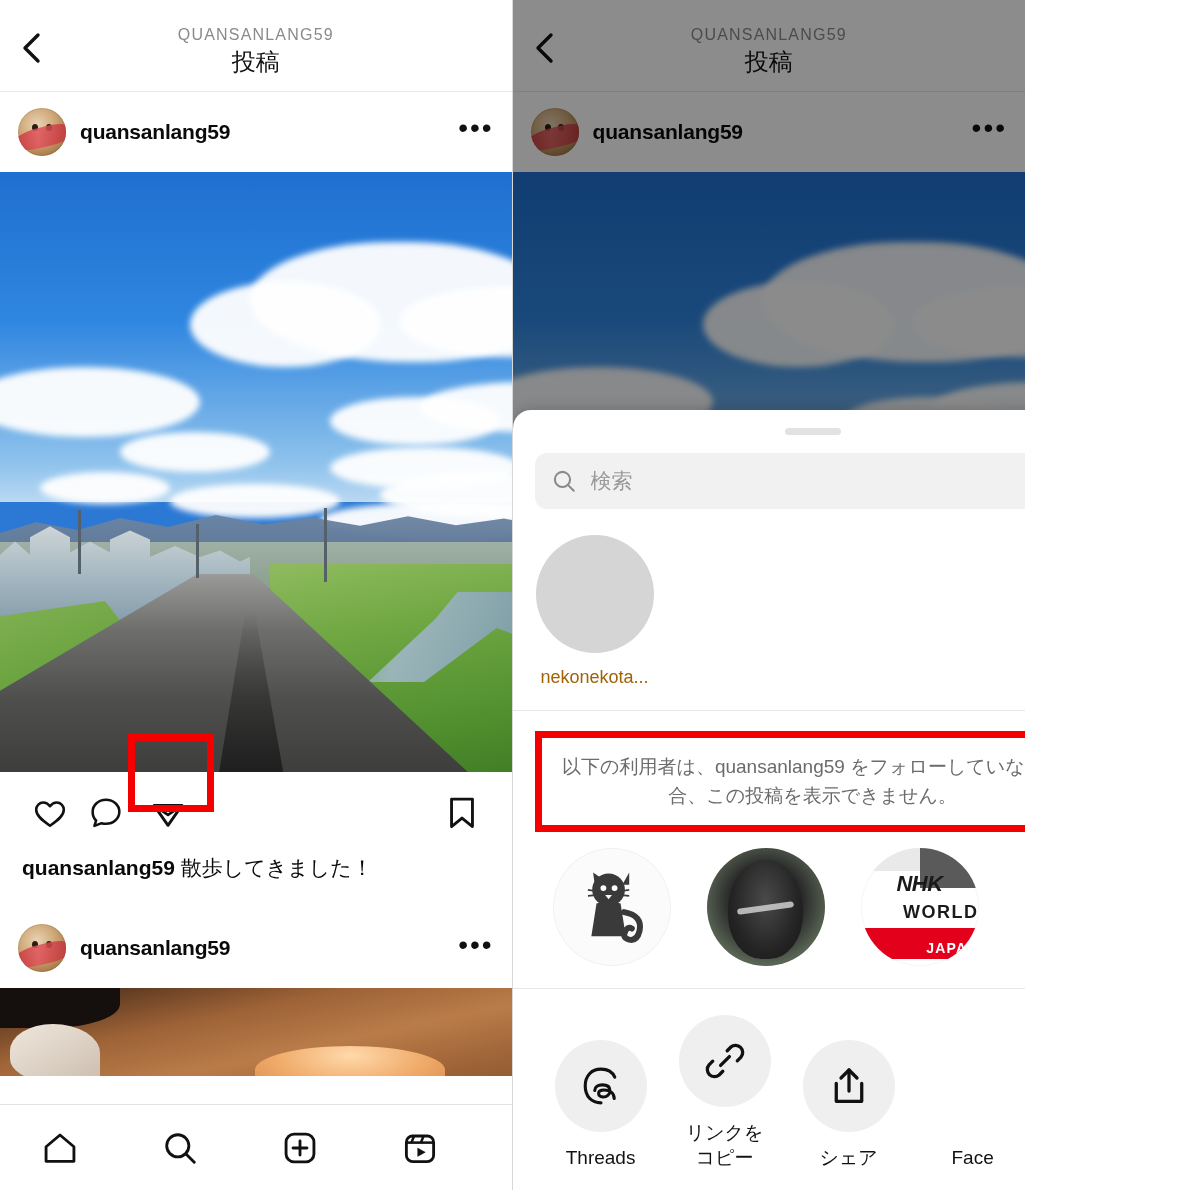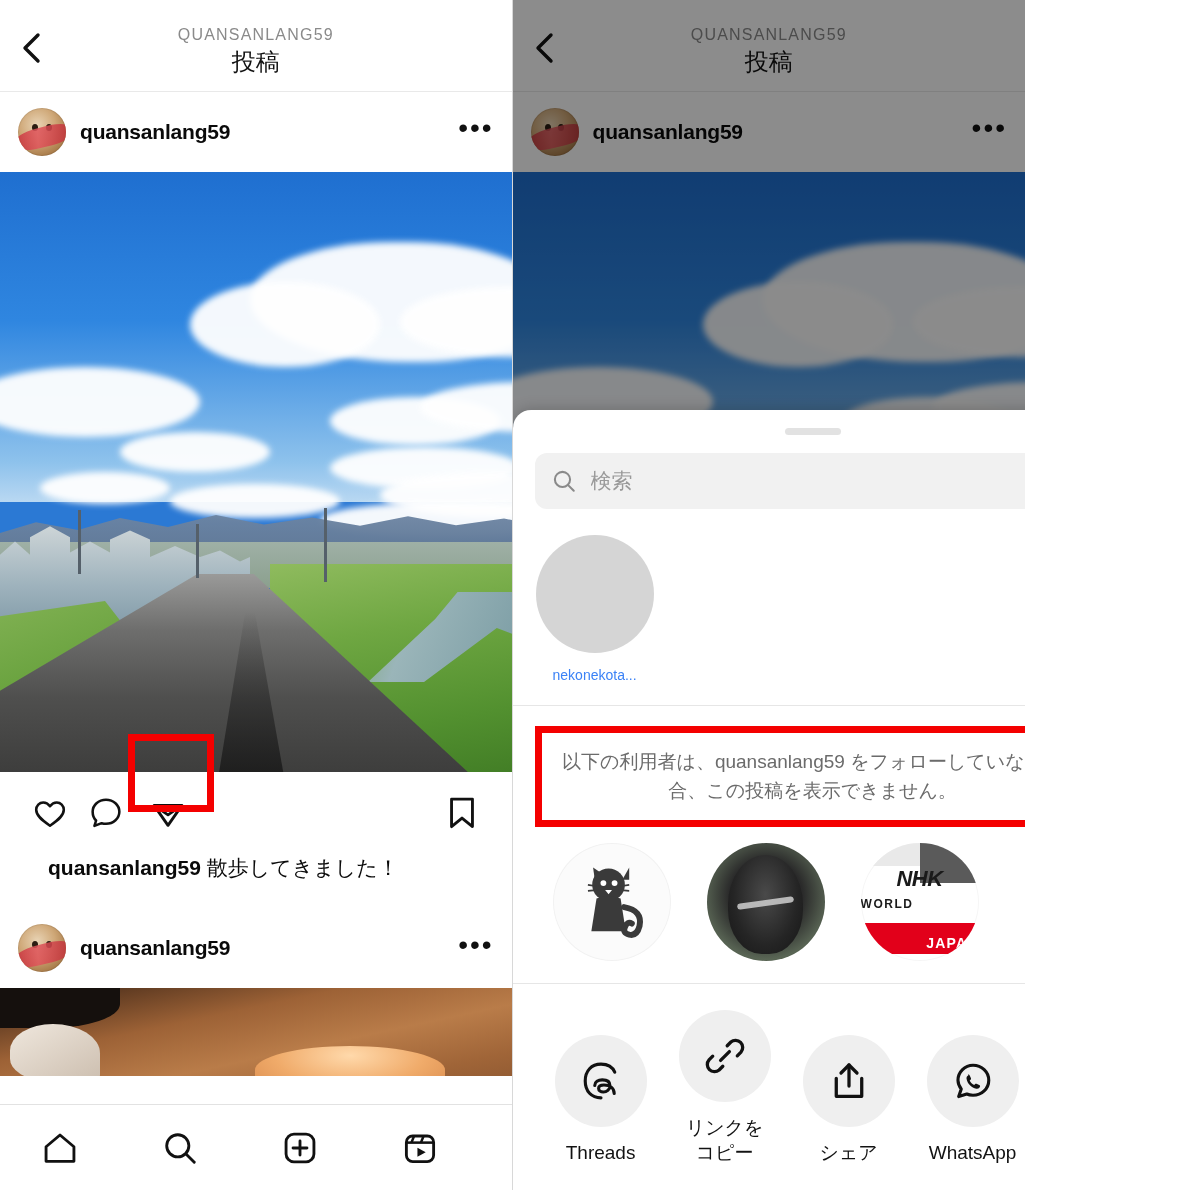--- a/index.html
+++ b/index.html
@@ -135,21 +135,21 @@
   .act-ico { width: 56px; height:56px; display:flex; align-items:center; justify-content:center; }
   .act-ico.share-ico { margin-left: 6px; }
   .act-spacer { flex:1 1 auto; }
   .red-box{
     position:absolute; left:128px; top:-38px; width:86px; height:78px;
     border: 7px solid #f40000; background: transparent; pointer-events:none;
   }
 
   
   .caption { padding: 0 22px; }
-  .caption-line { font-size: 21px; color:#0a0a0a; line-height: 1.35; margin-left: 26px; }
+  .caption-line { font-size: 21px; color:#0a0a0a; line-height: 1.35; }
   .caption-line b { font-weight: 700; }
   .caption-date { font-size: 17px; color:#8e8e8e; margin-top: 8px; }
 
   
   .post-head2 { height: 80px; display:flex; align-items:center; padding:0 18px; margin-top: 26px; }
   .photo2 {
     width:600px; height: 88px; overflow:hidden;
     background: linear-gradient(170deg,#2a1b12 0%, #7a4a2a 18%, #b4people 30%);
     background: linear-gradient(165deg,#231510 0%, #6d4226 14%, #a9seeds 30%);
     background: linear-gradient(168deg,#1d120d 0%, #5e3a21 12%, #9d6236 34%, #b97c49 58%, #a06538 80%, #8b5630 100%);
@@ -210,21 +210,21 @@
     font-size: 21px; color:#1d4ed8; font-family:inherit; flex:1 1 auto;
   }
   .search-input::placeholder{ color:#9a9a9a; }
   .add-person{ width:42px;height:42px; display:flex;align-items:center;justify-content:center; }
 
   .recipients{ display:flex; padding: 26px 22px 0; gap: 24px; }
   .recipient{ width: 120px; text-align:center; }
   .recipient .pic{
     width:118px; height:118px; border-radius:50%; background:#d5d5d5; margin: 0 auto;
   }
-  .recipient .nm{ margin-top: 14px; font-size: 14px; color:#3b82f6; }
+  .recipient .nm{ margin-top: 14px; font-size: 18px; color:#a16207; }
 
   .divider{ height:1px; background:#e6e6e6; margin-top: 22px; }
 
   .notice-wrap{ padding: 20px 22px 0; }
   .notice{
     border: 7px solid #f40000; padding: 14px 18px; text-align:center;
     font-size: 19px; line-height: 1.55; color:#6b6b6b;
   }
 
   .dest-row{ display:flex; gap: 36px; padding: 16px 40px 0; align-items:center; }
@@ -242,21 +242,21 @@
   .dest.horse::after{
     content:""; position:absolute; left:26%; top:48%; width:48%; height:6px;
     background:#cfcfcf; border-radius:4px; transform: rotate(-8deg); opacity:.85;
   }
   .dest.nhk{ background:#ffffff; }
   .nhk-inner{ position:absolute; inset:0; }
   .nhk-q{ position:absolute; right:0; top:0; width:50%; height:34%; background:#5a5a5a; }
   .nhk-q2{ position:absolute; left:0; top:0; width:50%; height:20%; background:#e9e9e9; }
   .nhk-jp{ position:absolute; left:0; right:0; bottom:6%; height:26%; background:#e2001a; }
   .nhk-t1{ position:absolute; left:0; right:0; top:20%; text-align:center; font-size:22px; font-weight:800; font-style:italic; color:#1a1a1a; letter-spacing:-0.5px; }
-  .nhk-t2{ position:absolute; left:0; right:0; top:46%; text-align:left; font-size:12px; font-weight:700; color:#1a1a1a; letter-spacing:1.5px; }
+  .nhk-t2{ position:absolute; left:0; right:0; top:46%; text-align:right; font-size:18px; font-weight:700; color:#1a1a1a; letter-spacing:1.5px; }
   .nhk-t3{ position:absolute; left:0; right:0; bottom:8%; text-align:right; font-size:14px; font-weight:700; color:#fff; letter-spacing:1.2px; }
 
   .share-row{ display:flex; padding: 26px 26px 0; align-items:flex-end; }
   .share-item{ width: 124px; text-align:center; flex: 0 0 124px; }
   .share-circle{
     width: 92px;height:92px;border-radius:50%; background:#efefef; margin:0 auto;
     display:flex;align-items:center;justify-content:center;
   }
   .share-label{ margin-top: 14px; font-size: 19px; color:#121212; line-height:1.3; }
 </style>
@@ -533,29 +533,20 @@
           <div class="share-circle">
             <svg width="40" height="44" viewBox="0 0 22 24">
               <polyline points="4,10.5 4,20.4 18,20.4 18,10.5" fill="none" stroke="#111" stroke-width="1.8" stroke-linejoin="round" stroke-linecap="round"></polyline>
               <line x1="11" y1="3.2" x2="11" y2="14.8" stroke="#111" stroke-width="1.8" stroke-linecap="round"></line>
               <polyline points="6.6,7.6 11,3.2 15.4,7.6" fill="none" stroke="#111" stroke-width="1.8" stroke-linejoin="round" stroke-linecap="round"></polyline>
             </svg>
           </div>
           <div class="share-label">シェア</div>
         </div>
 
-        <div class="share-item">
-          <div class="share-circle">
-            <svg width="44" height="44" viewBox="0 0 24 24">
-              <path d="M12 3.4c4.8 0 8.6 3.6 8.6 8.2 0 4.6-3.8 8.2-8.6 8.2-1.2 0-2.4-.2-3.4-.7l-4.4 1.4 1.4-4.1a8 8 0 0 1-1.8-4.8c0-4.6 3.8-8.2 8.2-8.2z" fill="none" stroke="#111" stroke-width="1.7" stroke-linejoin="round"></path>
-              <path d="M9.2 8.6c.4-.2.8 0 1 .4l.7 1.5c.1.3 0 .6-.2.8l-.5.4c.5 1.1 1.4 2 2.5 2.5l.4-.5c.2-.2.5-.3.8-.2l1.5.7c.4.2.6.6.4 1-.3.8-1.1 1.2-2 1-2.6-.5-4.8-2.7-5.3-5.3-.2-.9.2-1.7 1-2.1z" fill="#111"></path>
-            </svg>
-          </div>
-          <div class="share-label">WhatsApp</div>
-        </div>
 
         <div class="share-item">
 
           <div class="share-label">Face</div>
         </div>
       </div>
     </div>
   </div>
 </div>
 

